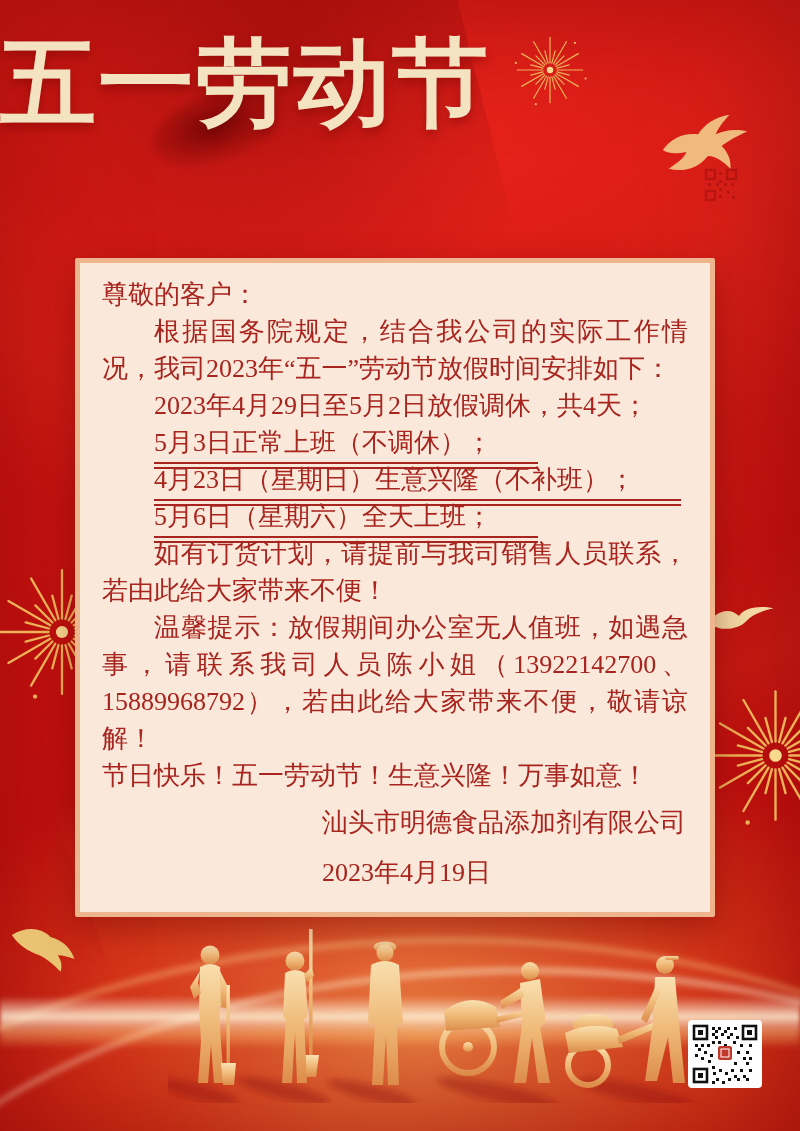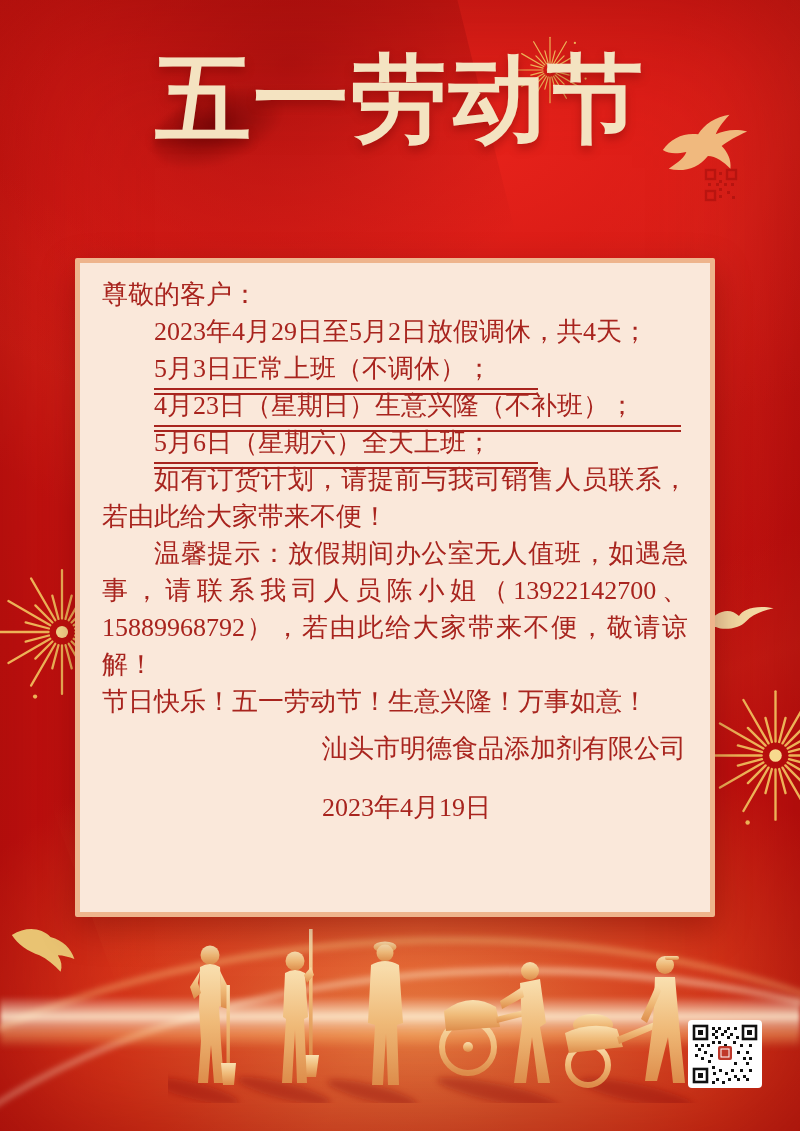--- a/index.html
+++ b/index.html
@@ -25,21 +25,21 @@
     background:linear-gradient(to bottom, rgba(255,255,255,0), rgba(255,80,45,.16) 48%, rgba(255,255,255,0) 85%); }
   .streak.s2{ width:900px; height:220px; left:60px; top:640px; transform:rotate(-20deg);
     background:linear-gradient(to bottom, rgba(255,255,255,0), rgba(255,120,60,.10) 50%, rgba(255,255,255,0) 90%); }
   .swirl-dark{ position:absolute; width:560px; height:430px; left:-70px; top:-50px; transform:rotate(-14deg);
     background:radial-gradient(ellipse at 68% 32%, rgba(110,0,4,.40), rgba(110,0,4,0) 62%); }
   .crescent{ position:absolute; left:150px; top:92px; width:140px; height:72px; border-radius:50%;
     background:radial-gradient(ellipse at 45% 45%, rgba(86,0,2,.65), rgba(86,0,2,0) 70%);
     transform:rotate(-18deg); filter:blur(3px); }
 
   
-  .title{ position:absolute; left:0; top:52px; width:100%; text-align:center; z-index:3;
+  .title{ position:absolute; left:0; top:36px; width:100%; text-align:left; z-index:3;
     color:#f4e3c1; font-weight:900; line-height:1.0; letter-spacing:2px;
     text-shadow:0 5px 10px rgba(100,0,0,.35); }
   .title .l1{ font-size:96px; }
   .title .l2{ font-size:96px; margin-top:-6px; letter-spacing:6px; }
 
   
   .notice-box{
     position:absolute; left:75px; top:258px; width:640px; height:659px; z-index:3;
     background:#fae8da; border:5px solid #eeb48c; border-radius:2px;
     padding:13px 22px 10px 22px;
@@ -47,21 +47,21 @@
     box-shadow:0 12px 34px rgba(90,0,0,.38);
   }
   .notice-box p{ text-align:justify; text-indent:2em; }
   .no-indent{ text-indent:0 !important; }
   .dbl{ display:inline-block; position:relative; text-indent:0; padding:0 46px 0 0; }
   .dbl::before,.dbl::after{ content:""; position:absolute; left:0; right:0; height:2px; background:#a8241e; }
   .dbl::before{ bottom:-3px; }
   .dbl::after{ bottom:-8px; }
   .signature{ width:fit-content; margin:10px 2px 0 auto; text-align:left; }
   .signature .company{ display:block; }
-  .signature .date{ display:block; margin-top:22px; }
+  .signature .date{ display:block; margin-top:13px; }
 
   
   .glow-band{ position:absolute; left:0; width:100%; pointer-events:none; z-index:1; }
   .glow-band.b1{ top:996px; height:40px; filter:blur(2px);
     background:linear-gradient(to bottom, rgba(255,230,170,0) 0%, rgba(255,246,218,.85) 52%, rgba(255,170,80,0) 100%); }
   .glow-band.b2{ top:1022px; height:26px; filter:blur(3px);
     background:linear-gradient(to bottom, rgba(255,190,110,0) 0%, rgba(255,200,120,.45) 50%, rgba(255,140,60,0) 100%); }
   .arc{ position:absolute; width:1500px; height:900px; border-radius:50%; pointer-events:none; z-index:1;
     border-top:6px solid rgba(255,216,140,.45); filter:blur(3px); }
   .arc.a1{ left:-340px; top:938px; transform:rotate(-3deg); }
@@ -222,20 +222,21 @@
         <circle cx="112" cy="40" r="9"></circle>
         <rect x="112" y="31" width="14" height="4" rx="2"></rect>
         <path d="M102,52 L122,52 L126,98 L132,158 L120,158 L115,112 L104,156 L92,156 L100,98 Z"></path>
         <path d="M104,58 L88,94 L94,98 L108,66 Z"></path>
       </g>
     </g>
   </svg>
 
   <div class="notice-box">
     <p class="no-indent">尊敬的客户：</p>
+    <p>根据国务院规定，结合我公司的实际工作情况，我司2023年“五一”劳动节放假时间安排如下：</p>
     <p>2023年4月29日至5月2日放假调休，共4天；</p>
     <p><span class="dbl">5月3日正常上班（不调休）；</span></p>
     <p><span class="dbl">4月23日（星期日）生意兴隆（不补班）；</span></p>
     <p><span class="dbl">5月6日（星期六）全天上班；</span></p>
     <p>如有订货计划，请提前与我司销售人员联系，若由此给大家带来不便！</p>
     <p>温馨提示：放假期间办公室无人值班，如遇急事，请联系我司人员陈小姐（13922142700、15889968792），若由此给大家带来不便，敬请谅解！</p>
     <p class="no-indent">节日快乐！五一劳动节！生意兴隆！万事如意！</p>
     <div class="signature">
       <span class="company">汕头市明德食品添加剂有限公司</span>
       <span class="date">2023年4月19日</span>

